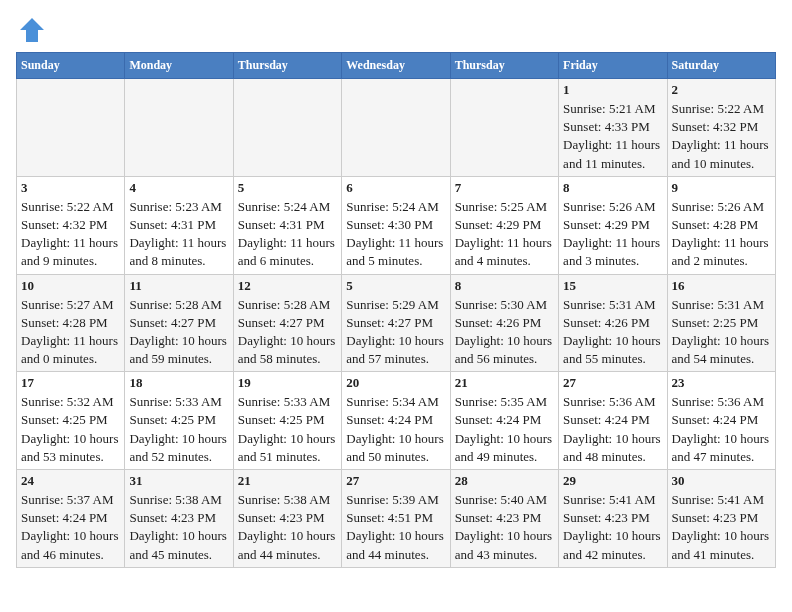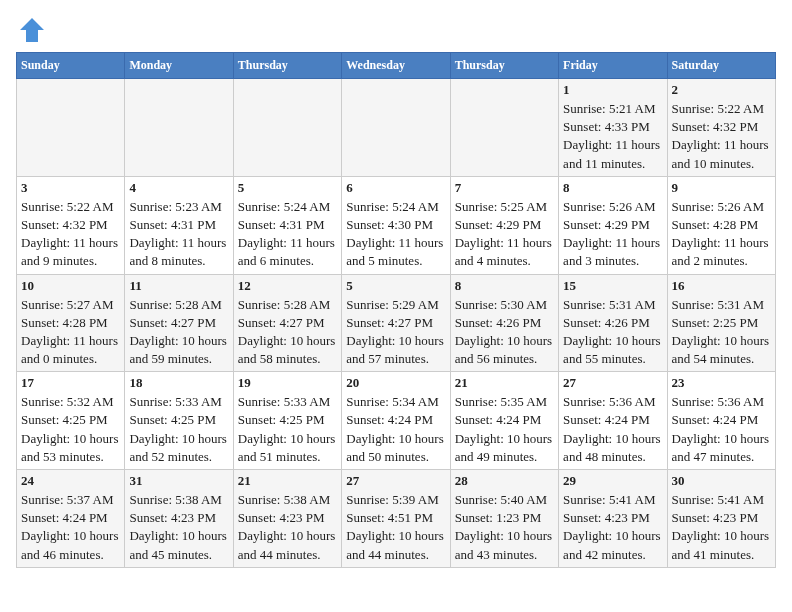--- a/index.html
+++ b/index.html
@@ -326,21 +326,21 @@
           <td>
             <span class="day-number">27</span>
             <div class="cell-content">Sunrise: 5:39 AM
 Sunset: 4:51 PM
 Daylight: 10 hours
 and 44 minutes.</div>
           </td>
           <td>
             <span class="day-number">28</span>
             <div class="cell-content">Sunrise: 5:40 AM
-Sunset: 1:23 PM
+Sunset: 4:23 PM
 Daylight: 10 hours
 and 43 minutes.</div>
           </td>
           <td>
             <span class="day-number">29</span>
             <div class="cell-content">Sunrise: 5:41 AM
 Sunset: 4:23 PM
 Daylight: 10 hours
 and 42 minutes.</div>
           </td>

